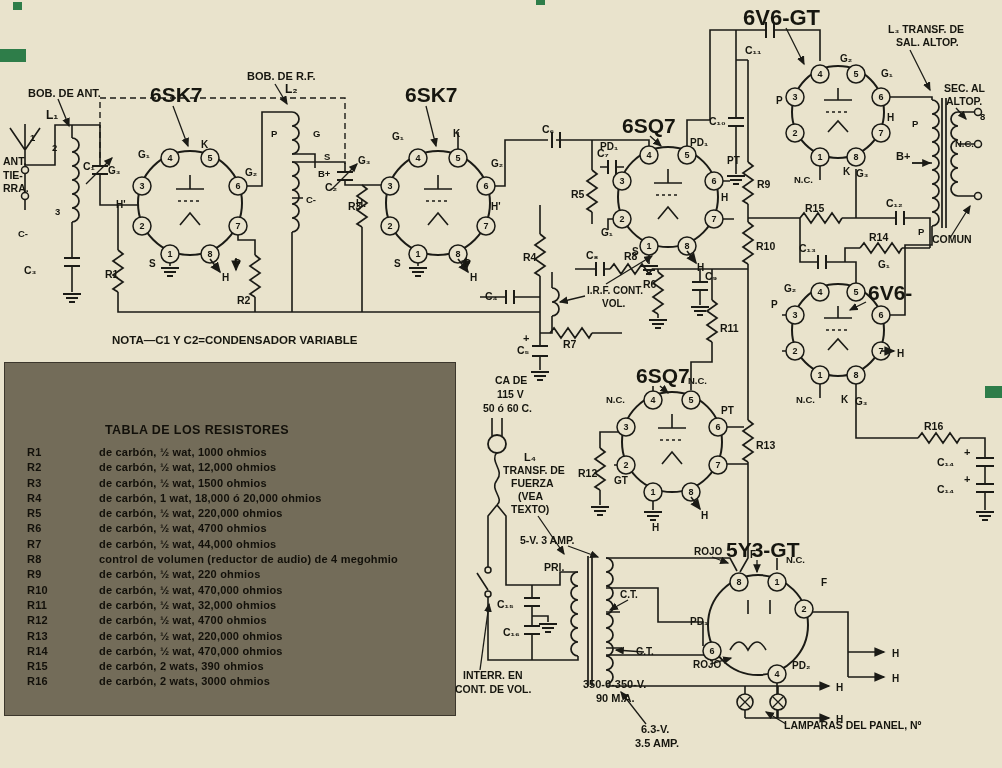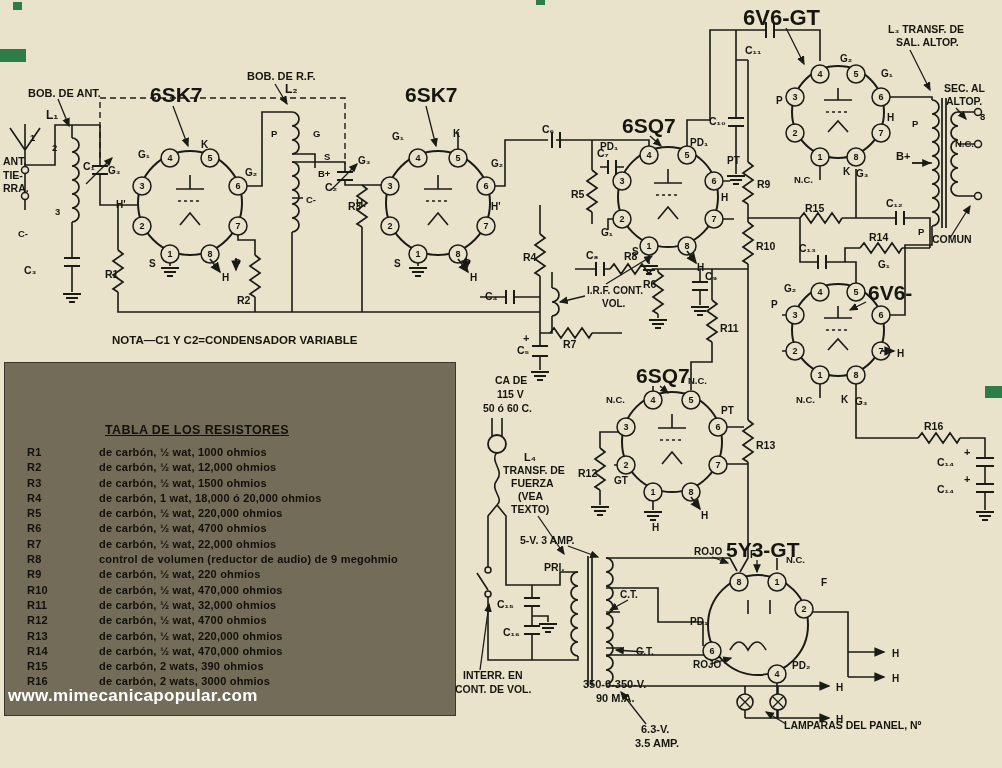--- a/index.html
+++ b/index.html
@@ -2,21 +2,21 @@
 <html><head>
 <meta charset="utf-8">
 <style>
   html,body{margin:0;padding:0;background:#b0a98f;}
   .stage{position:relative;width:1002px;height:768px;background:#e9e3cc;overflow:hidden;
          font-family:"Liberation Sans","DejaVu Sans",sans-serif;}
   .schem-svg{position:absolute;left:0;top:0;}
   .rtable{position:absolute;left:4px;top:362px;width:452px;height:354px;
           background:#736c59;border:1px solid #3c372c;box-sizing:border-box;color:#12100a;}
   .rtitle{margin:60px 0 8px 100px;font-size:12.5px;font-weight:700;letter-spacing:.4px;
-          text-decoration:underline;}
+          }
   .rrows{margin-left:22px;}
   .rrow{display:flex;line-height:15.3px;font-size:11px;font-weight:700;letter-spacing:.2px;}
   .rref{width:36px;flex:0 0 36px;}
   .rdesc{flex:1;margin-left:36px;}
   .watermark{position:absolute;left:8px;top:686px;color:#ffffff;font-size:17px;font-weight:700;
              letter-spacing:.3px;}
   .artifact{position:absolute;background:#2e7d49;}
   .a1{left:0;top:49px;width:26px;height:13px;}
   .a2{left:13px;top:2px;width:9px;height:8px;}
   .a3{left:536px;top:0;width:9px;height:5px;}
@@ -50,25 +50,25 @@
         <div class="rrow">
           <span class="rref">R5</span>
           <span class="rdesc">de carbón, ½ wat, 220,000 ohmios</span>
         </div>
         <div class="rrow">
           <span class="rref">R6</span>
           <span class="rdesc">de carbón, ½ wat, 4700 ohmios</span>
         </div>
         <div class="rrow">
           <span class="rref">R7</span>
-          <span class="rdesc">de carbón, ½ wat, 22,000 ohmios</span>
+          <span class="rdesc">de carbón, ½ wat, 44,000 ohmios</span>
         </div>
         <div class="rrow">
           <span class="rref">R8</span>
-          <span class="rdesc">control de volumen (reductor de audio) de 9 megohmio</span>
+          <span class="rdesc">control de volumen (reductor de audio) de 4 megohmio</span>
         </div>
         <div class="rrow">
           <span class="rref">R9</span>
           <span class="rdesc">de carbón, ½ wat, 220 ohmios</span>
         </div>
         <div class="rrow">
           <span class="rref">R10</span>
           <span class="rdesc">de carbón, ½ wat, 470,000 ohmios</span>
         </div>
         <div class="rrow">
@@ -545,19 +545,18 @@
         <text x="626" y="468" font-size="9" text-anchor="middle">2</text>
         <text x="626" y="430" font-size="9" text-anchor="middle">3</text>
         <text x="739" y="585" font-size="9" text-anchor="middle">8</text>
         <text x="777" y="585" font-size="9" text-anchor="middle">1</text>
         <text x="804" y="612" font-size="9" text-anchor="middle">2</text>
         <text x="777" y="677" font-size="9" text-anchor="middle">4</text>
         <text x="712" y="654" font-size="9" text-anchor="middle">6</text>
       </g>
   </svg>
 
-  <div class="watermark">www.mimecanicapopular.com</div>
 
   <div class="artifact a1"></div>
   <div class="artifact a2"></div>
   <div class="artifact a3"></div>
   <div class="artifact a4"></div>
 </div>
 
 </body></html>

